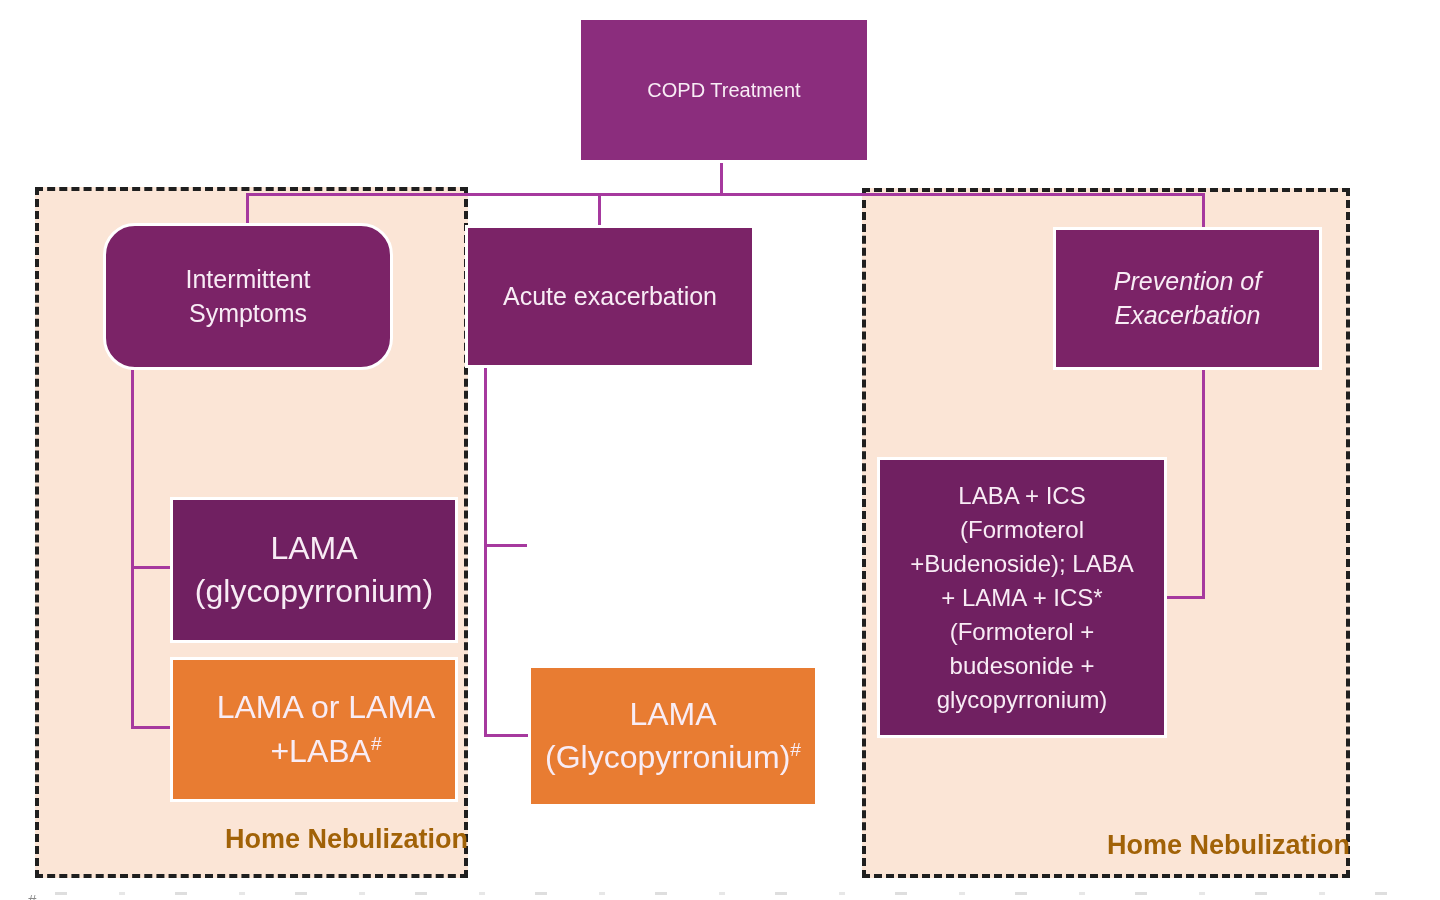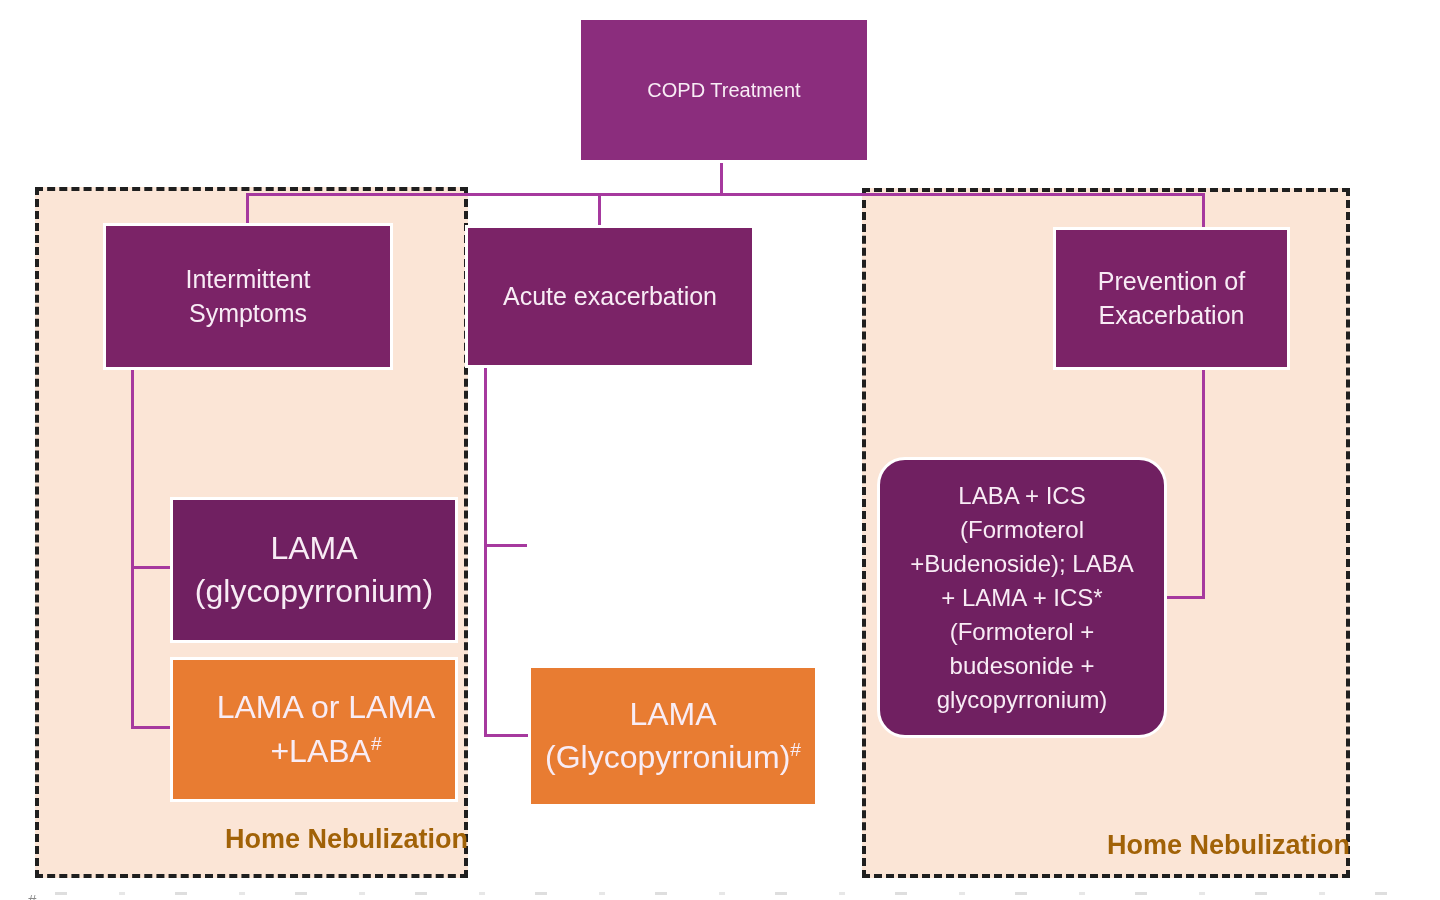--- a/index.html
+++ b/index.html
@@ -92,21 +92,21 @@
   <div class="line" style="left:484px;top:544px;width:43px;height:3px;"></div>
   <div class="line" style="left:484px;top:734px;width:46px;height:3px;"></div>
 
   <div class="line" style="left:1202px;top:370px;width:3px;height:229px;"></div>
   <div class="line" style="left:1167px;top:596px;width:38px;height:3px;"></div>
 
   <div class="box purple-top fs-title" style="left:578px;top:17px;width:292px;height:146px;">
     <div class="txt">COPD Treatment</div>
   </div>
 
-  <div class="box purple-head fs-head" style="left:103px;top:223px;width:290px;height:147px;">
+  <div class="box purple-head fs-head" style="left:103px;top:223px;width:290px;height:147px;border-radius:32px;">
     <div class="txt">Intermittent
 Symptoms</div>
   </div>
 
 
   <div class="box purple-body fs-body" style="left:170px;top:497px;width:288px;height:146px;">
     <div class="txt">LAMA
 (glycopyrronium)</div>
   </div>
 
@@ -120,26 +120,26 @@
   <div class="box purple-head fs-head" style="left:465px;top:225px;width:290px;height:143px;">
     <div class="txt">Acute exacerbation</div>
   </div>
 
 
   <div class="box orange-body fs-body" style="left:528px;top:665px;width:290px;height:142px;">
     <div class="txt"><span>LAMA
 (Glycopyrronium)</span><sup>#</sup></div>
   </div>
 
-  <div class="box purple-head fs-head" style="left:1053px;top:227px;width:237px;height:143px;">
+  <div class="box purple-head fs-head" style="left:1053px;top:227px;width:269px;height:143px;font-style:italic;">
     <div class="txt">Prevention of
 Exacerbation</div>
   </div>
 
-  <div class="box purple-body fs-multi" style="left:877px;top:457px;width:290px;height:281px;border-radius:28px;">
+  <div class="box purple-body fs-multi" style="left:877px;top:457px;width:290px;height:281px;">
     <div class="txt">LABA + ICS
 (Formoterol
 +Budenoside); LABA
 + LAMA + ICS*
 (Formoterol +
 budesonide +
 glycopyrronium)</div>
   </div>
 
   <div class="home-label" style="left:862px;top:830px;width:488px;">Home Nebulization</div>

